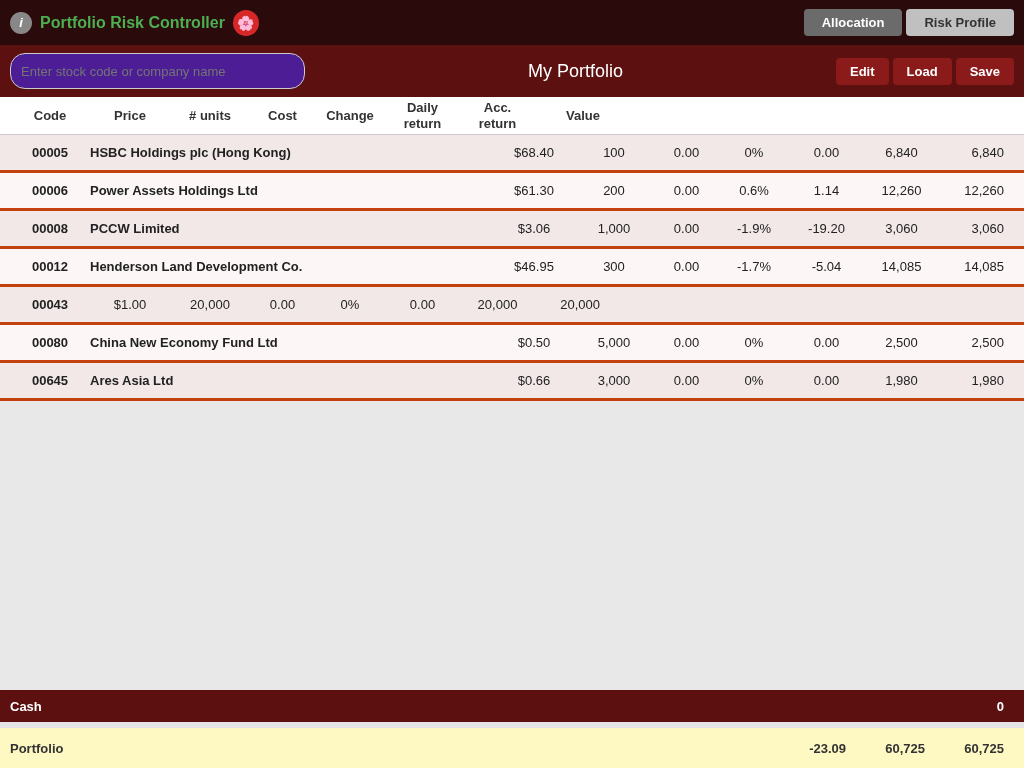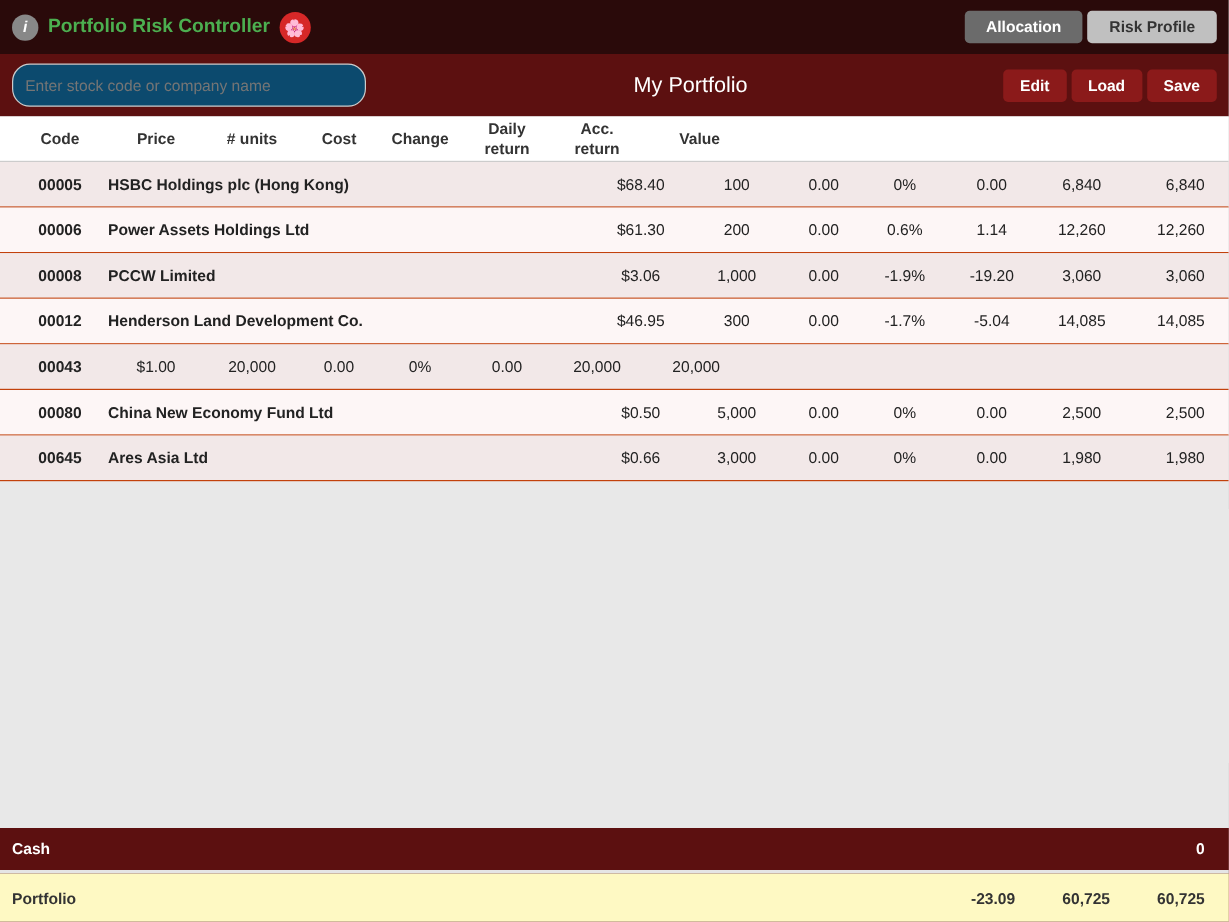--- a/index.html
+++ b/index.html
@@ -85,21 +85,21 @@
     }
     #search-input {
       margin: 8px 10px;
       width: 295px;
       height: 36px;
       border-radius: 15px;
       border: 1px solid #ccc;
       padding: 0 10px;
       font-size: 13px;
       color: #999;
-      background: #0c4a6e;
+      background: #4c1d95;
     }
     #portfolio-title-section {
       flex: 1;
       display: flex;
       align-items: center;
       justify-content: center;
     }
     #portfolio-title {
       color: white;
       font-size: 18px;
@@ -149,21 +149,21 @@
 
     
     .two-line { line-height: 1.2; }
 
     
     .stock-row {
       display: flex;
       align-items: center;
       height: 38px;
       padding: 0 10px;
-      border-bottom: 1px solid #c2410c;
+      border-bottom: 3px solid #c2410c;
     }
     .stock-row:nth-child(odd) {
       background: #f2e8e8;
     }
     .stock-row:nth-child(even) {
       background: #fdf6f6;
     }
     .cell {
       font-size: 13px;
       color: #222;
@@ -184,21 +184,21 @@
       position: absolute;
       bottom: 0;
       width: 1024px;
       background: #5c1010;
     }
     #footer-cash-row {
       display: flex;
       align-items: center;
       height: 38px;
       padding: 0 10px;
-      border-bottom: 3px solid #e5e5e5;
+      border-bottom: 6px solid #e5e5e5;
     }
     #footer-portfolio-row {
       display: flex;
       align-items: center;
       height: 40px;
       padding: 0 10px;
       background: #fef9c3;
     }
     .footer-label {
       font-weight: bold;

